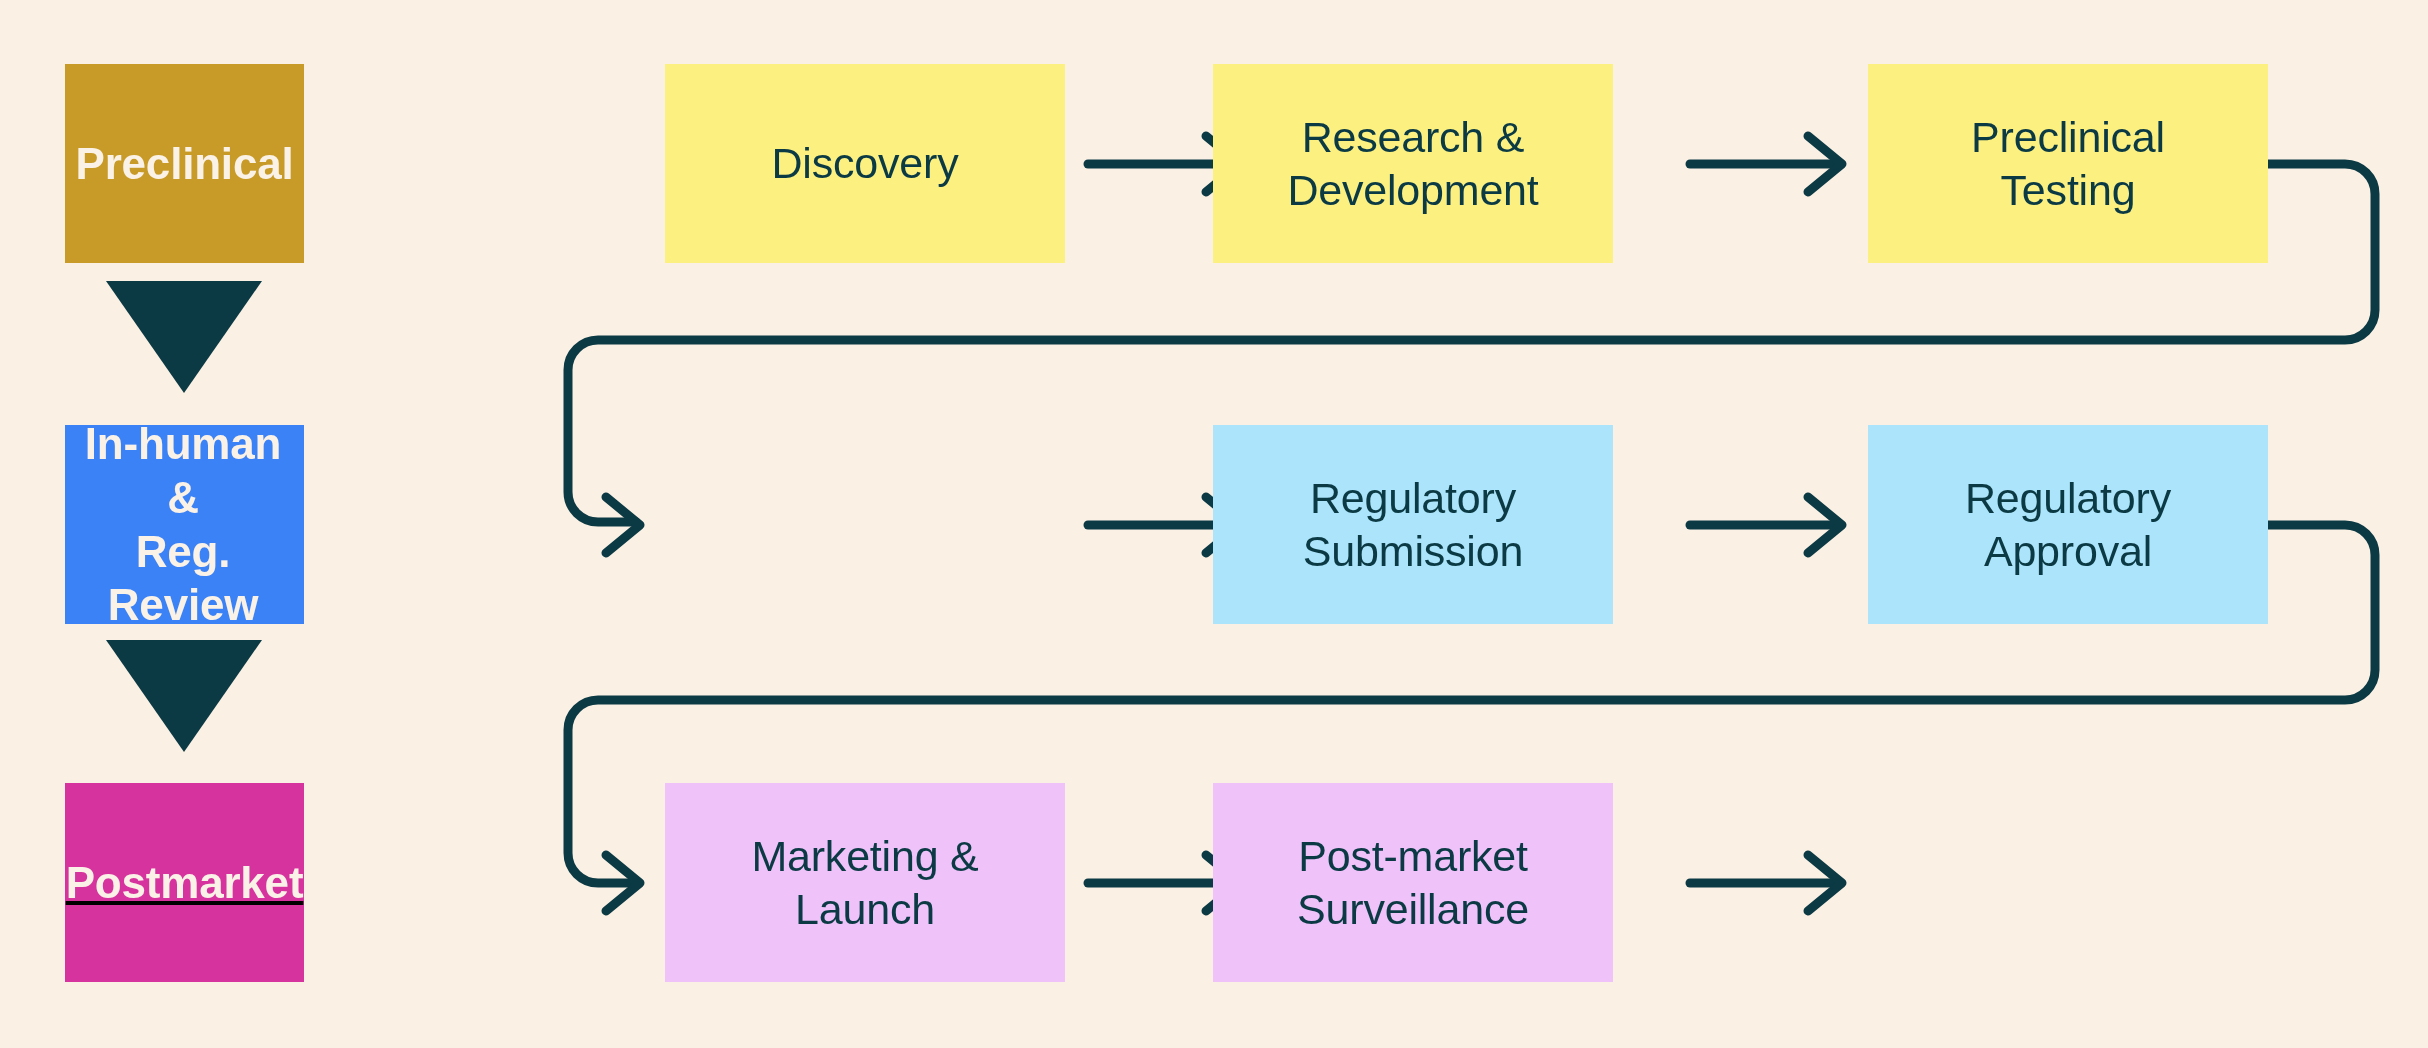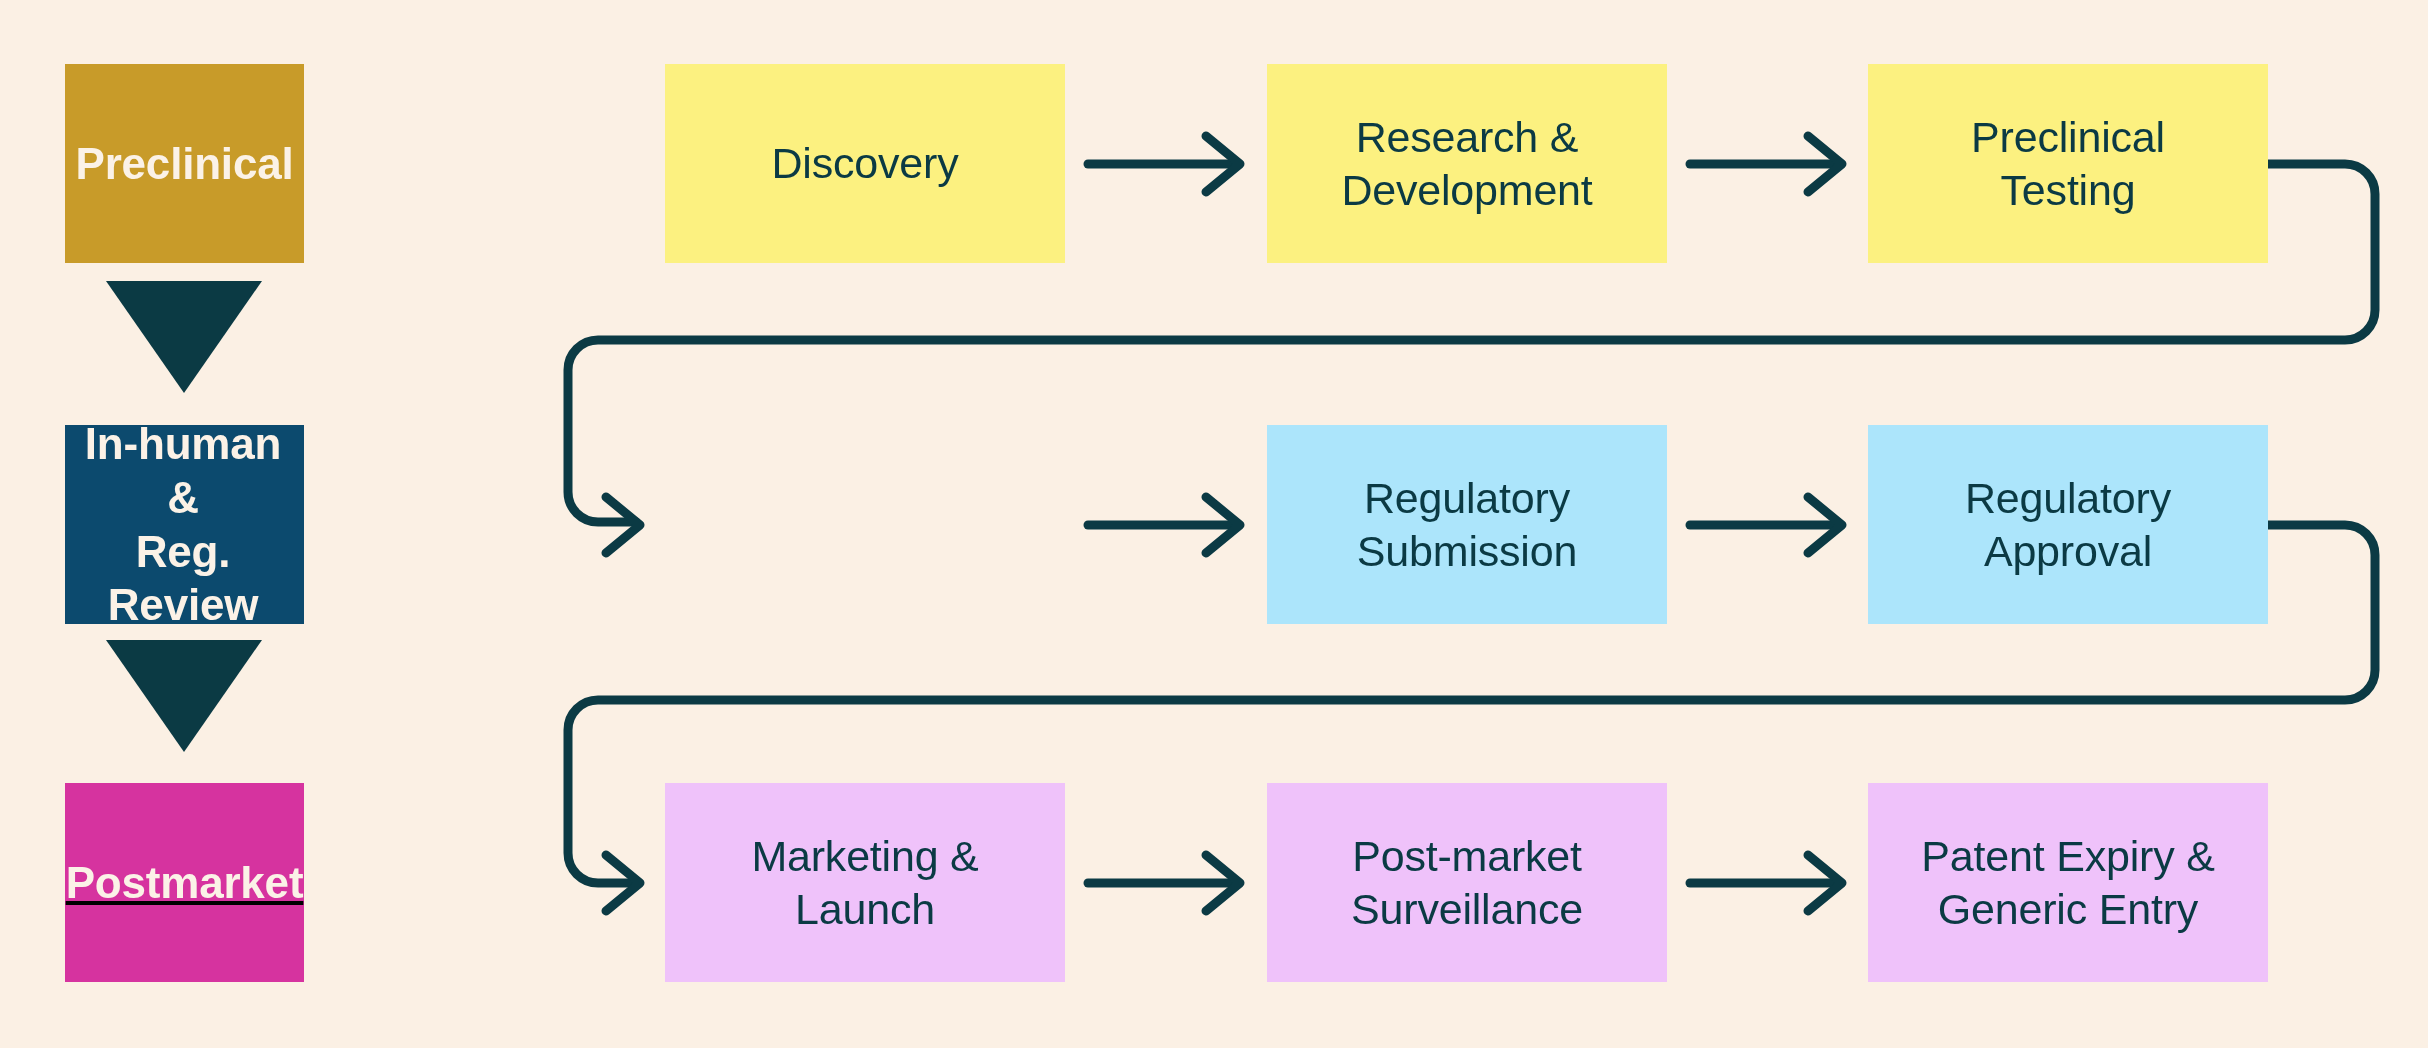--- a/index.html
+++ b/index.html
@@ -43,21 +43,21 @@
   }
   .phase-label {
     color: #FBF2E7;
     font-size: 44px;
     font-weight: 700;
     line-height: 1.22;
     letter-spacing: -0.2px;
     white-space: pre-line;
   }
   #phase-0 { top: 64px;  background: #C89B29; }
-  #phase-1 { top: 425px; background: #0c4a6e; padding-left: 7px; }
+  #phase-1 { top: 425px; background: #3b82f6; padding-left: 7px; }
   #phase-2 { top: 783px; background: #D6339F; text-decoration: underline; }
 
   
   .phase-arrow {
     position: absolute;
     left: 184px;
     width: 0;
     height: 0;
     border-left: 78px solid transparent;
     border-right: 78px solid transparent;
@@ -85,21 +85,21 @@
     font-weight: 400;
     line-height: 1.22;
     letter-spacing: -0.2px;
     white-space: pre-line;
   }
   .row-0 { top: 64px;  background: #FCF180; }
   .row-1 { top: 425px; background: #ACE5FB; }
   .row-2 { top: 783px; background: #EFC2FA; }
 
   .col-0 { left: 665px; align-items: center; }
-  .col-1 { left: 1267px; }
+  .col-1 { left: 1213px; }
   .col-2 { left: 1868px; }
 </style>
 </head>
 <body>
 
 <div id="diagram">
 
   <svg id="connectors" viewBox="0 0 2428 1048">
     <g fill="none" stroke="#0B3A44" stroke-width="9" stroke-linecap="round" stroke-linejoin="round">
 
@@ -186,18 +186,14 @@
   </div>
 
   <div class="step-box row-2 col-1">
     <span class="step-label">Post-market
 Surveillance</span>
   </div>
   <div class="step-box row-2 col-0">
     <span class="step-label">Marketing &amp;
 Launch</span>
   </div>
-  <div class="step-box row-2 col-2">
-    <span class="step-label">Patent Expiry &amp;
-Generic Entry</span>
-  </div>
 
 </div>
 
 </body></html>

